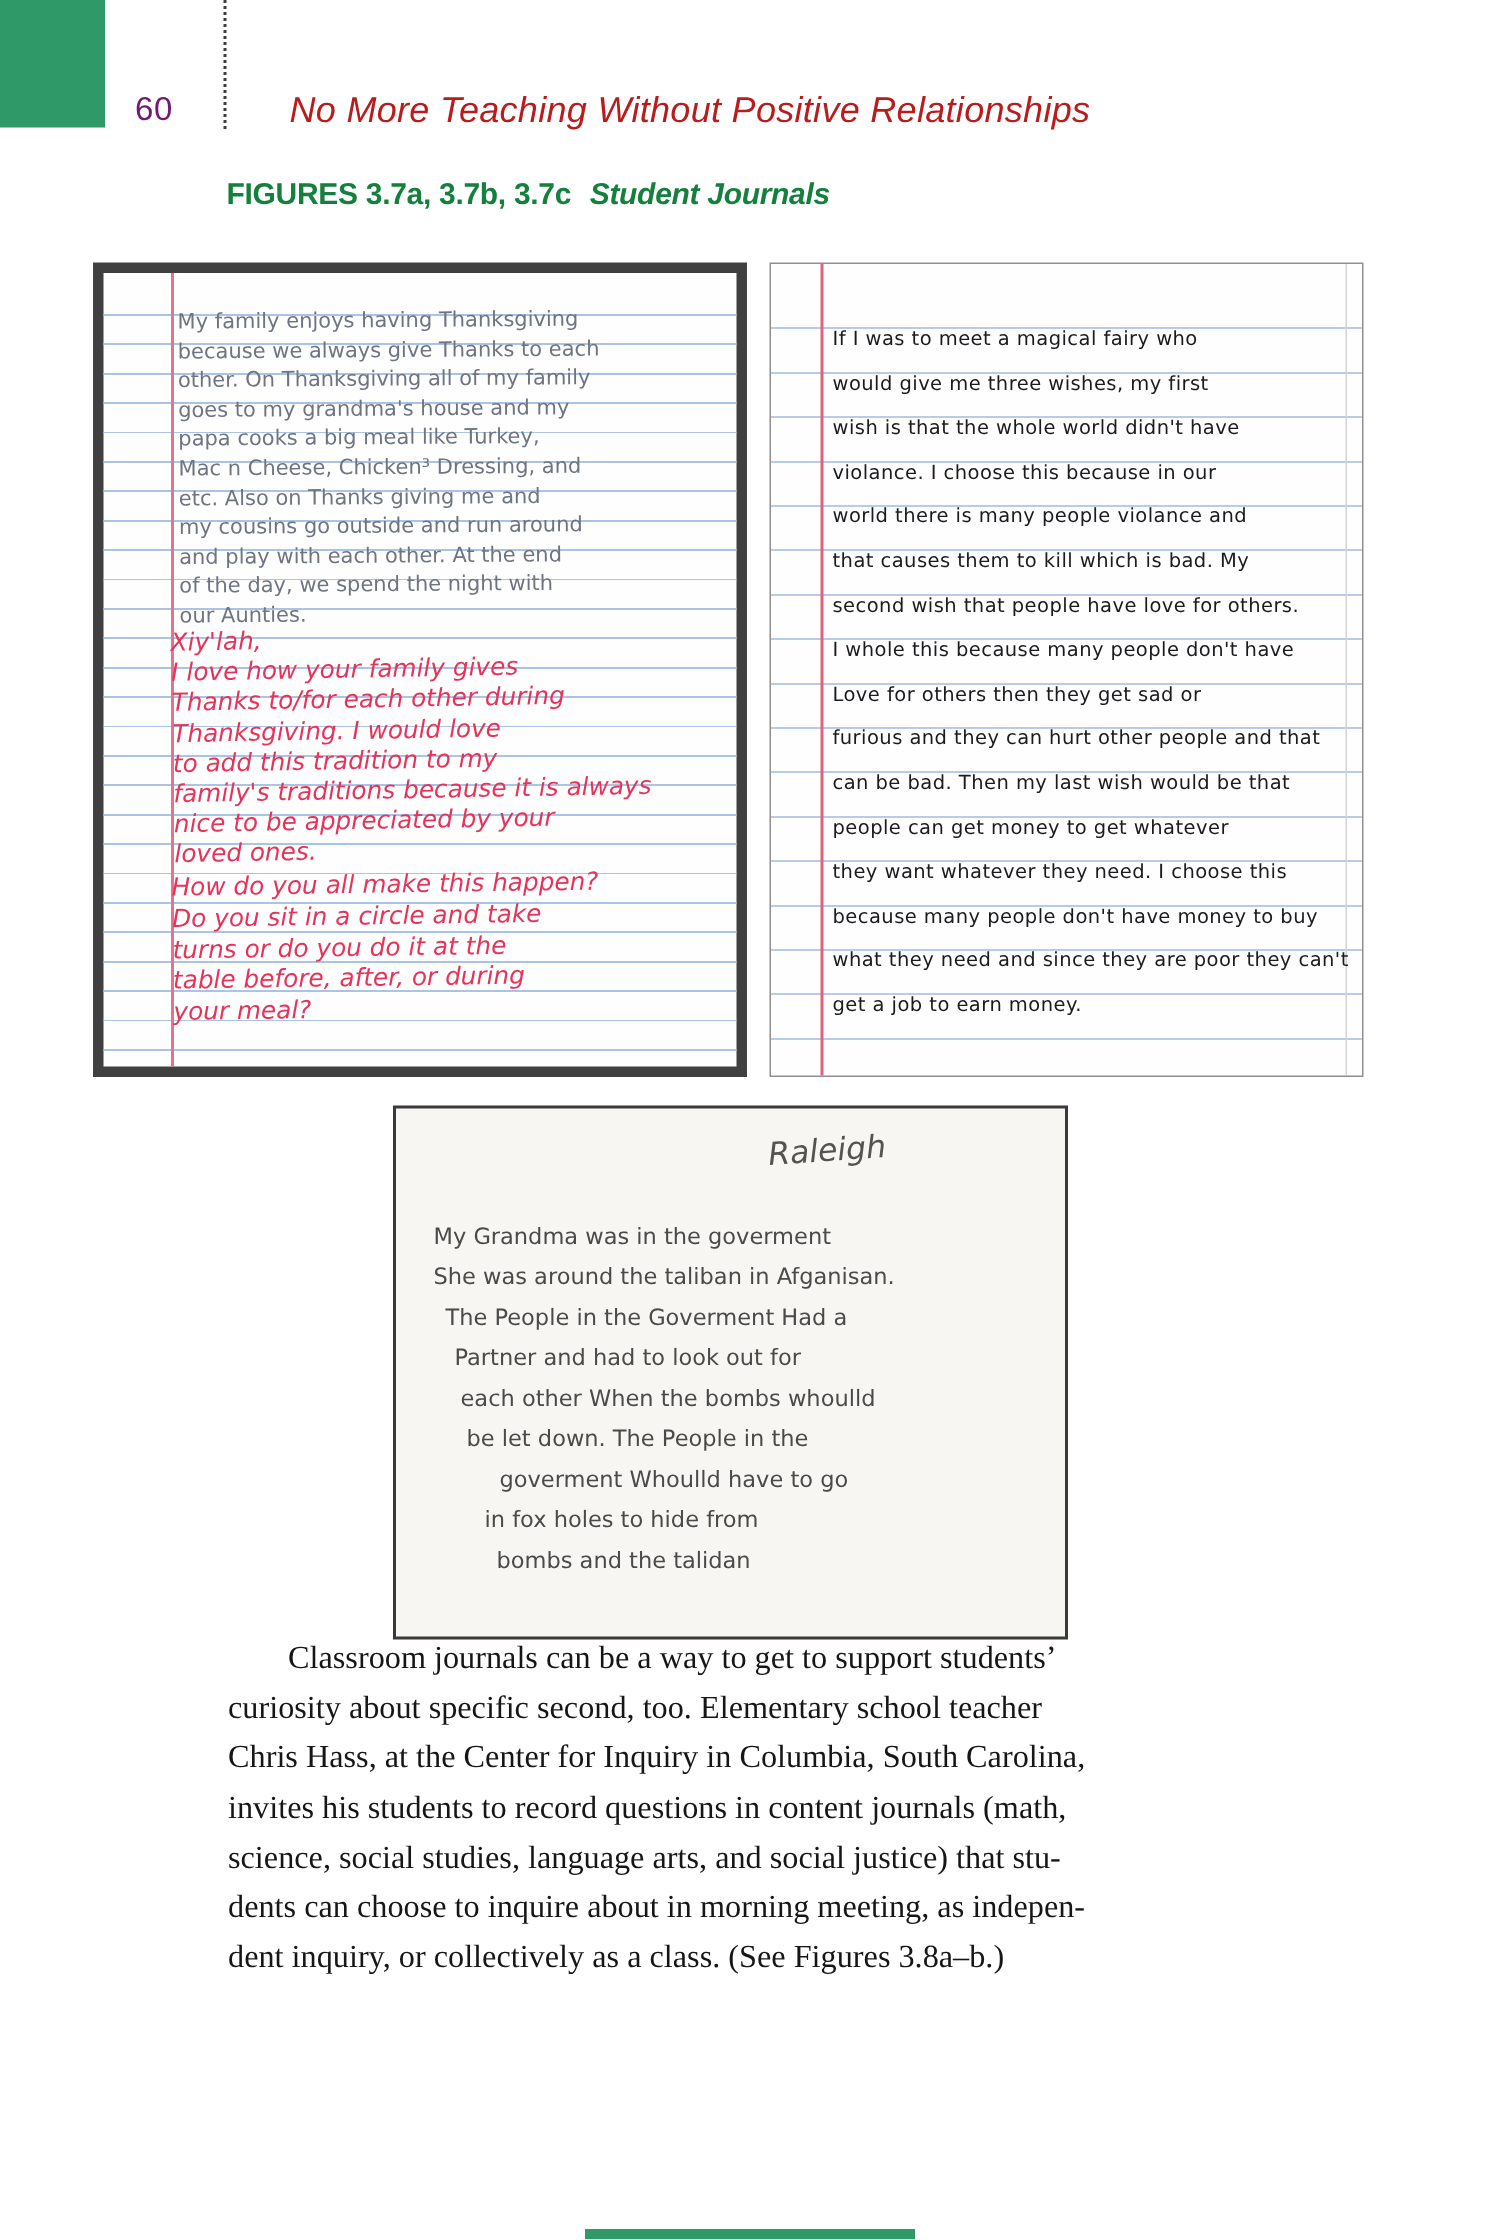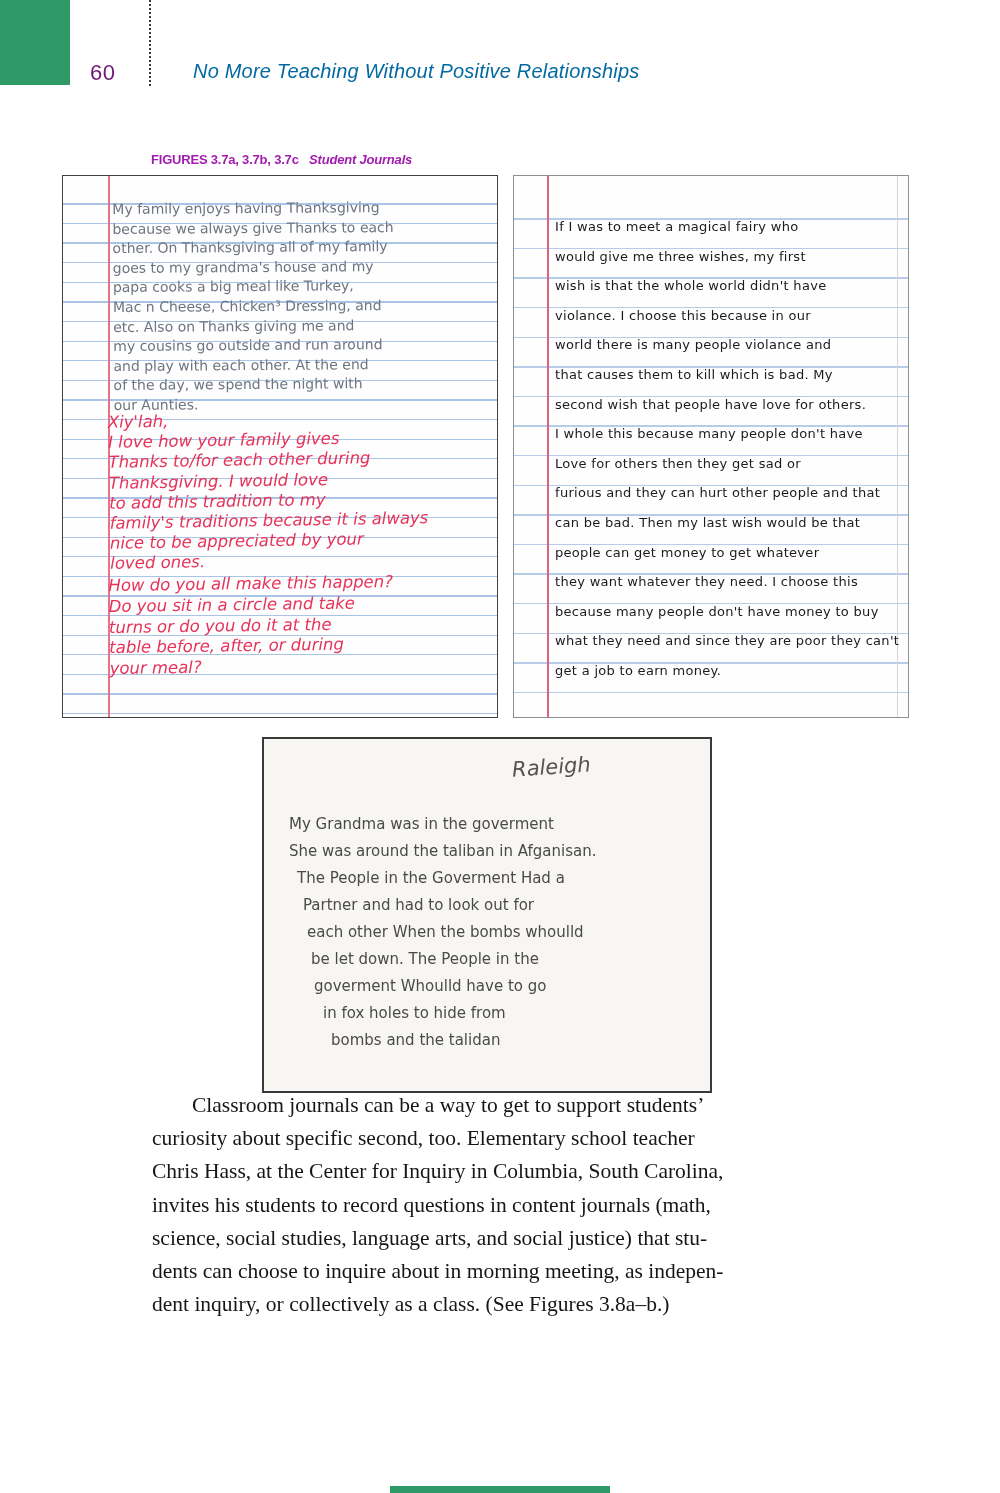--- a/index.html
+++ b/index.html
@@ -4,32 +4,32 @@
 <style>
   html,body{margin:0;padding:0;background:#ffffff;}
   .page{position:relative;width:1000px;height:1493px;background:#ffffff;overflow:hidden;
         font-family:"Liberation Sans",sans-serif;}
 
   
   .corner-accent{position:absolute;left:0;top:0;width:70px;height:85px;background:#2F9A67;}
   .page-number{position:absolute;left:90px;top:60px;width:40px;font-size:22px;color:#701a75;
                letter-spacing:0.5px;}
   .head-rule{position:absolute;left:149px;top:0;height:86px;width:0;border-left:2px dotted #3c3c3c;}
-  .running-head{position:absolute;left:193px;top:60px;font-size:20px;font-style:italic;color:#0369a1;
+  .running-head{position:absolute;left:193px;top:60px;font-size:24px;font-style:italic;color:#b91c1c;
                 letter-spacing:0.2px;}
 
   
-  .fig-caption{position:absolute;left:151px;top:152px;font-size:13px;color:#a21caf;
+  .fig-caption{position:absolute;left:151px;top:119px;font-size:20px;color:#15803d;
                letter-spacing:-0.2px;white-space:nowrap;}
   .fig-label{font-weight:bold;}
   .fig-title{font-weight:bold;font-style:italic;margin-left:7px;}
 
   
   .journal{position:absolute;background:#fefefe;box-sizing:border-box;}
-  .journal-a{left:62px;top:175px;width:436px;height:543px;border:1px solid #404040;}
+  .journal-a{left:62px;top:175px;width:436px;height:543px;border:7px solid #404040;}
   .journal-b{left:513px;top:175px;width:396px;height:543px;border:1px solid #8f8f8f;}
   .journal-c{left:262px;top:737px;width:450px;height:356px;border:2px solid #3a3a3a;background:#f7f6f2;}
 
   .rules-a{position:absolute;left:0;right:0;top:9px;bottom:0;
     background:repeating-linear-gradient(to bottom,transparent 0,transparent 18.3px,#a9c4e4 18.3px,#a9c4e4 19.6px);}
   .rules-b{position:absolute;left:0;right:0;top:14px;bottom:6px;
     background:repeating-linear-gradient(to bottom,transparent 0,transparent 28.2px,#b7cce8 28.2px,#b7cce8 29.6px);}
   .margin-a{position:absolute;left:45px;top:0;bottom:0;width:2px;background:#e4738c;}
   .margin-b{position:absolute;left:33px;top:0;bottom:0;width:2px;background:#e0607d;}
   .faint-vert-b{position:absolute;left:383px;top:0;bottom:0;width:1px;background:#d4d4d4;}
@@ -40,21 +40,21 @@
   .red-a1{left:46px;top:234px;font-size:16.5px;line-height:20.2px;color:#E6335A;
           font-style:italic;transform:rotate(-1deg);}
   .red-a2{left:46px;top:398px;font-size:16.5px;line-height:20.8px;color:#E6335A;
           font-style:italic;transform:rotate(-0.8deg);}
   .ink-b{left:41px;top:36px;font-size:13px;line-height:29.6px;color:#1a1b1e;letter-spacing:0.3px;}
   .pencil-c{left:25px;top:72px;font-size:15px;line-height:27px;color:#4a4a48;}
   .pencil-c .ln:nth-child(3){margin-left:8px;}
   .pencil-c .ln:nth-child(4){margin-left:14px;}
   .pencil-c .ln:nth-child(5){margin-left:18px;}
   .pencil-c .ln:nth-child(6){margin-left:22px;}
-  .pencil-c .ln:nth-child(7){margin-left:25px;}
+  .pencil-c .ln:nth-child(7){margin-left:44px;}
   .pencil-c .ln:nth-child(8){margin-left:34px;}
   .pencil-c .ln:nth-child(9){margin-left:42px;}
   .signature-c{position:absolute;left:248px;top:16px;font-family:"DejaVu Sans",sans-serif;
                font-style:italic;font-size:21px;color:#55534f;transform:rotate(-4deg);}
 
   
   .body-para{position:absolute;left:152px;top:1089px;width:702px;
              font-family:"Liberation Serif",serif;font-size:21.5px;line-height:33.2px;color:#161616;}
   .body-para .ln:first-child{text-indent:40px;}
 

